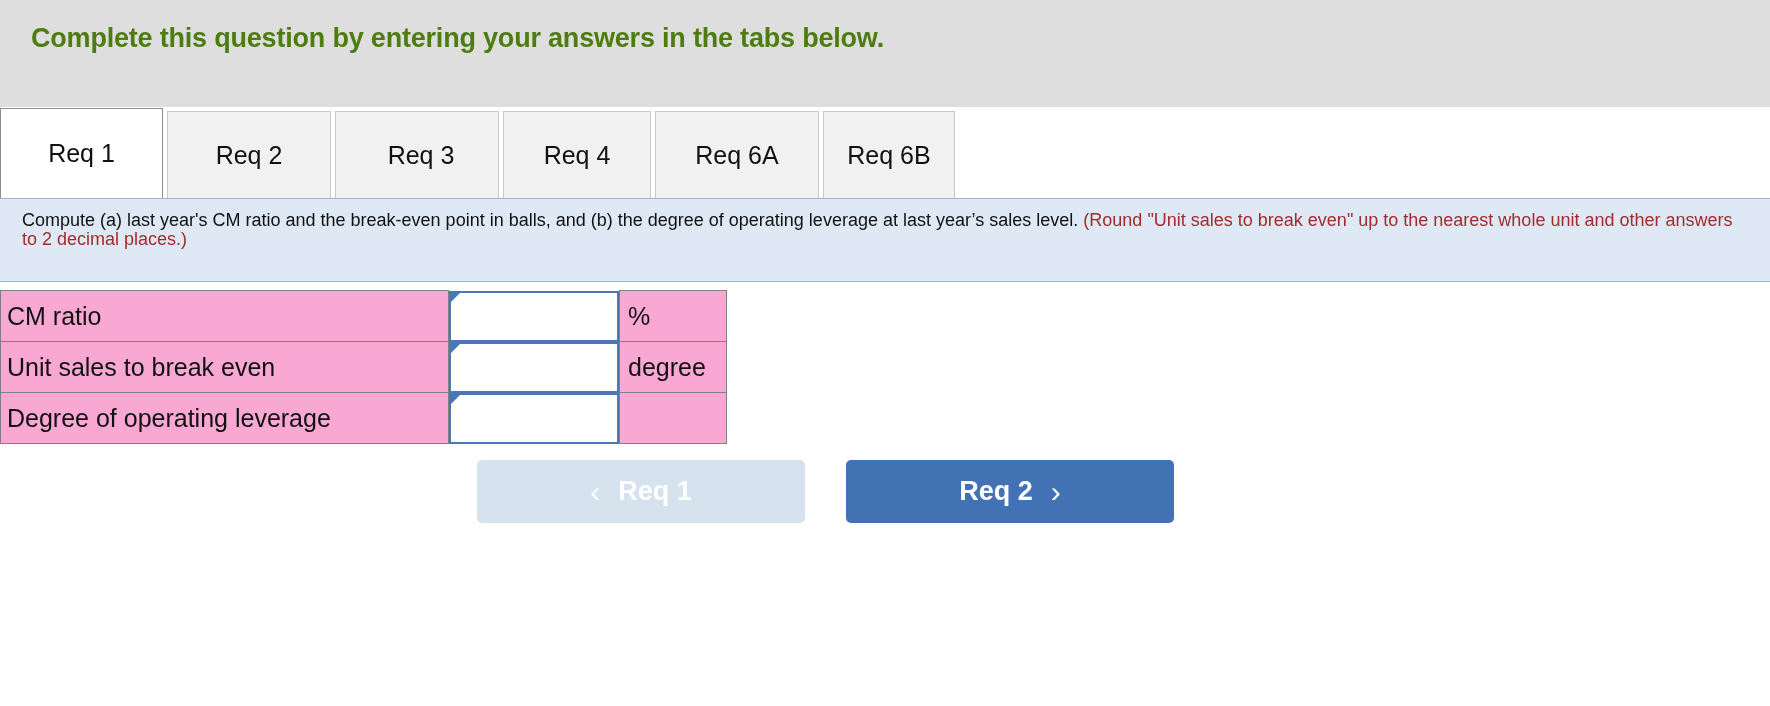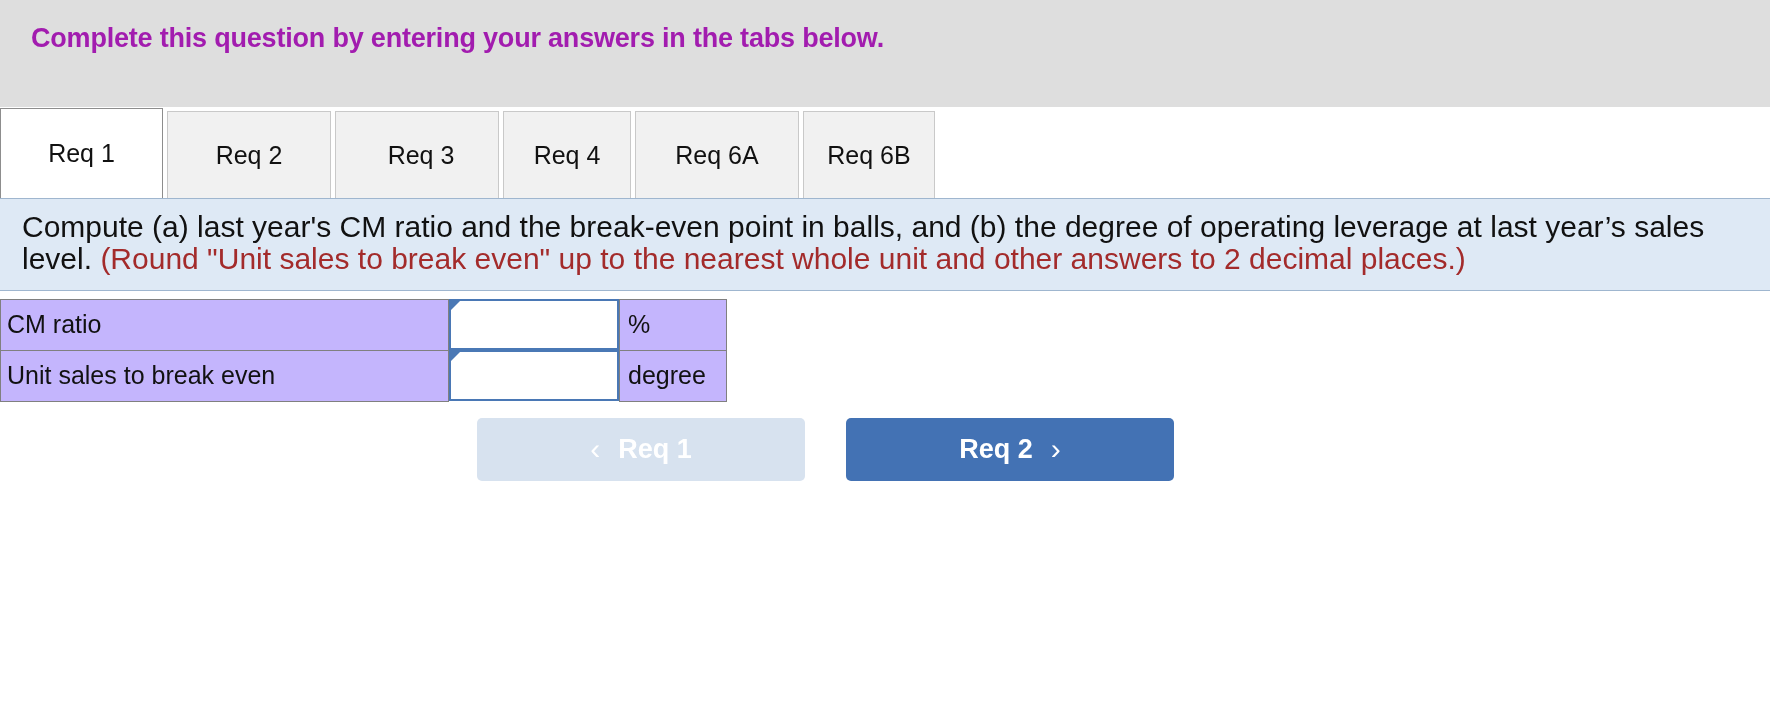--- a/index.html
+++ b/index.html
@@ -18,21 +18,21 @@
   
   .header-banner {
     height: 107px;
     background: #dedede;
     box-sizing: border-box;
     padding: 22px 0 0 31px;
   }
   .header-banner .title {
     font-size: 27px;
     font-weight: bold;
-    color: #a21caf;
+    color: #4d7c0f;
     letter-spacing: -0.2px;
     line-height: 1.2;
   }
 
   
   .tabstrip {
     position: relative;
     height: 91px;
     background: #ffffff;
     box-sizing: border-box;
@@ -59,57 +59,57 @@
     background: #ffffff;
     border-color: #8d8d8d;
     border-bottom: none;
     position: relative;
     z-index: 3;
     height: 90px;
   }
   .tab:nth-child(1) { width: 163px; }
   .tab:nth-child(2) { width: 164px; }
   .tab:nth-child(3) { width: 164px; padding-left: 8px; }
-  .tab:nth-child(4) { width: 128px; }
+  .tab:nth-child(4) { width: 148px; }
   .tab:nth-child(5) { width: 164px; }
   .tab:nth-child(6) { width: 132px; }
   .tab:nth-child(7) { width: 144px; }
 
   
   .instruction-band {
     background: #dee9f5;
     border-top: 1px solid #9fb6cf;
     border-bottom: 1px solid #9fb6cf;
     box-sizing: border-box;
     padding: 12px 20px 14px 22px;
     min-height: 84px;
   }
   .instruction-text {
-    font-size: 30px;
+    font-size: 18px;
     line-height: 1.08;
     color: #111111;
   }
   .instruction-text .hint {
     color: #a32b2b;
   }
 
   
   .answer-table {
     border-collapse: collapse;
     margin-top: 8px;
     margin-left: 0px;
     table-layout: fixed;
   }
   .answer-table td {
     border: 1px solid #808080;
     height: 51px;
     box-sizing: border-box;
     padding: 0;
     vertical-align: middle;
-    background: #c4b5fd;
+    background: #f9a8d4;
   }
   .answer-table td.label-cell {
     width: 448px;
     font-size: 25px;
     color: #111111;
     padding-left: 6px;
     white-space: nowrap;
   }
   .answer-table td.input-cell {
     width: 171px;
@@ -245,20 +245,30 @@
     <tr>
       <td class="label-cell">Unit sales to break even</td>
       <td class="input-cell">
         <div class="input-box">
           <span class="corner-marker"></span>
           <input type="text" value="" style="">
         </div>
       </td>
       <td class="unit-cell">degree</td>
     </tr>
+    <tr>
+      <td class="label-cell">Degree of operating leverage</td>
+      <td class="input-cell">
+        <div class="input-box">
+          <span class="corner-marker"></span>
+          <input type="text" value="" style="">
+        </div>
+      </td>
+      <td class="unit-cell"></td>
+    </tr>
   </tbody>
 </table>
 
 <div class="nav-row">
   <div class="nav-btn prev">
     <span class="chev">‹</span>
     <span>Req 1</span>
   </div>
   <div class="nav-btn next">
     <span>Req 2</span>

